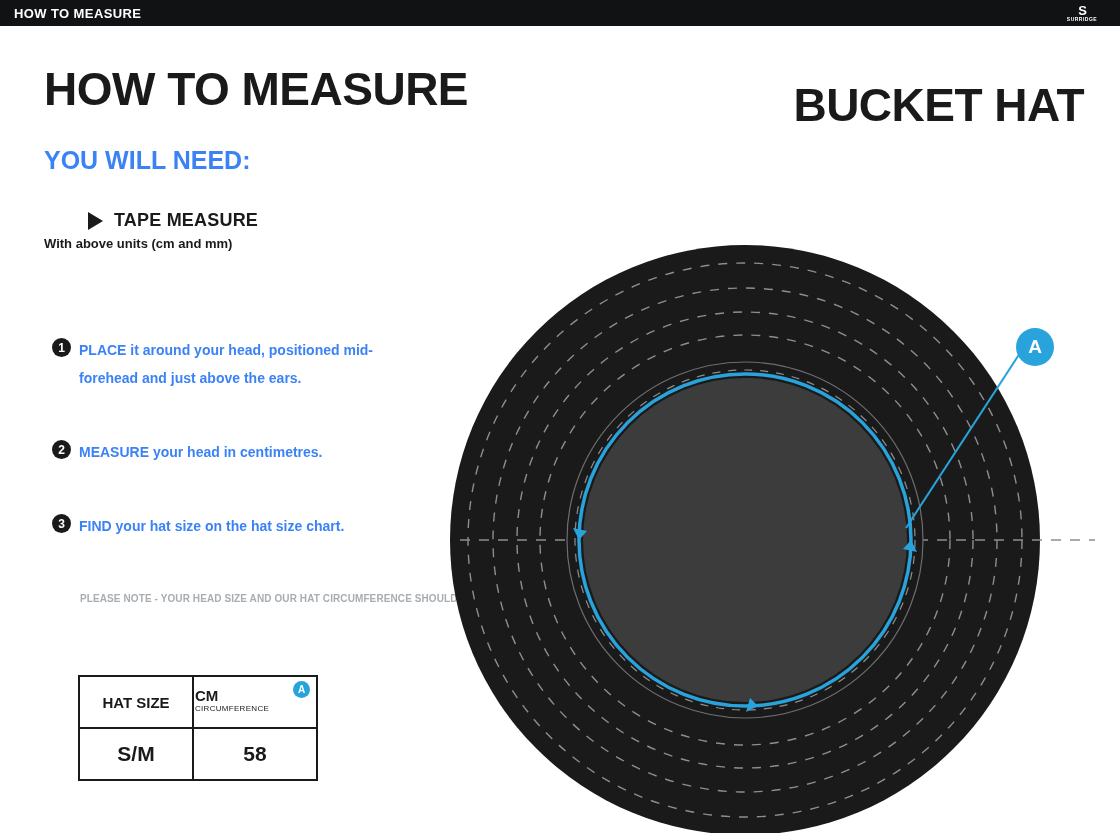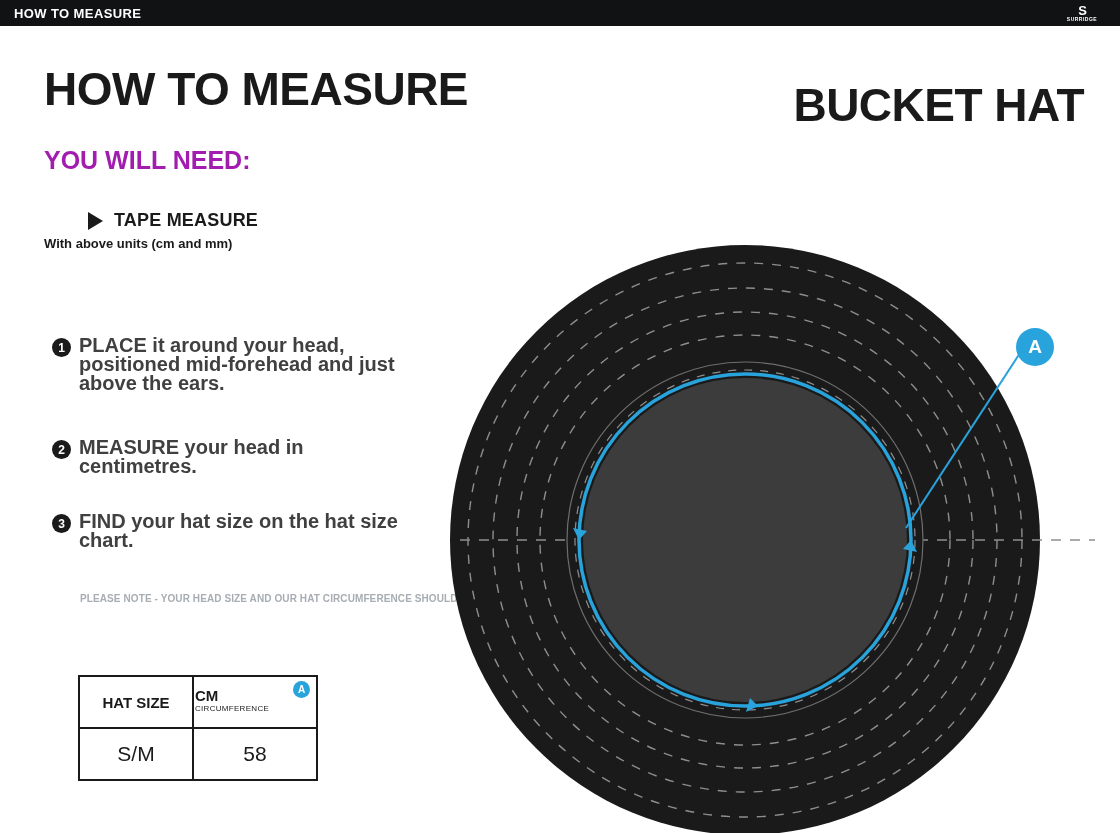--- a/index.html
+++ b/index.html
@@ -73,21 +73,21 @@
     color: #1a1a1a;
     letter-spacing: -0.5px;
     text-align: right;
     margin-top: 16px;
   }
   #need-title {
     position: absolute;
     left: 44px; top: 146px;
     font-size: 25px;
     font-weight: bold;
-    color: #a21caf;
+    color: #3b82f6;
   }
 
   
   #tool-row {
     position: absolute;
     left: 44px; top: 210px;
     display: flex;
     align-items: center;
     padding-left: 44px;
   }
@@ -128,24 +128,24 @@
     color: #ffffff;
     font-size: 12px;
     font-weight: bold;
     display: flex;
     align-items: center;
     justify-content: center;
     margin-right: 8px;
     margin-top: 2px;
   }
   .step-text {
-    font-size: 20px;
-    font-weight: bold;
-    color: #404040;
-    line-height: 19px;
+    font-size: 14px;
+    font-weight: bold;
+    color: #3b82f6;
+    line-height: 28px;
     max-width: 330px;
   }
   #step-1 { top: 336px; }
   #step-2 { top: 438px; }
   #step-3 { top: 512px; }
 
   #note {
     position: absolute;
     left: 80px; top: 592px;
     font-size: 10px;
@@ -167,21 +167,21 @@
     color: #1a1a1a;
   }
   #size-table th {
     height: 48px;
     font-size: 15px;
     font-weight: bold;
   }
   #size-table td {
     height: 48px;
     font-size: 21px;
-    font-weight: normal;
+    font-weight: bold;
   }
   .col-label { width: 110px; }
   .col-value { width: 120px; position: relative; }
   #cm-head {
     display: flex;
     flex-direction: column;
     align-items: flex-start;
     justify-content: center;
     line-height: 13px;
   }

